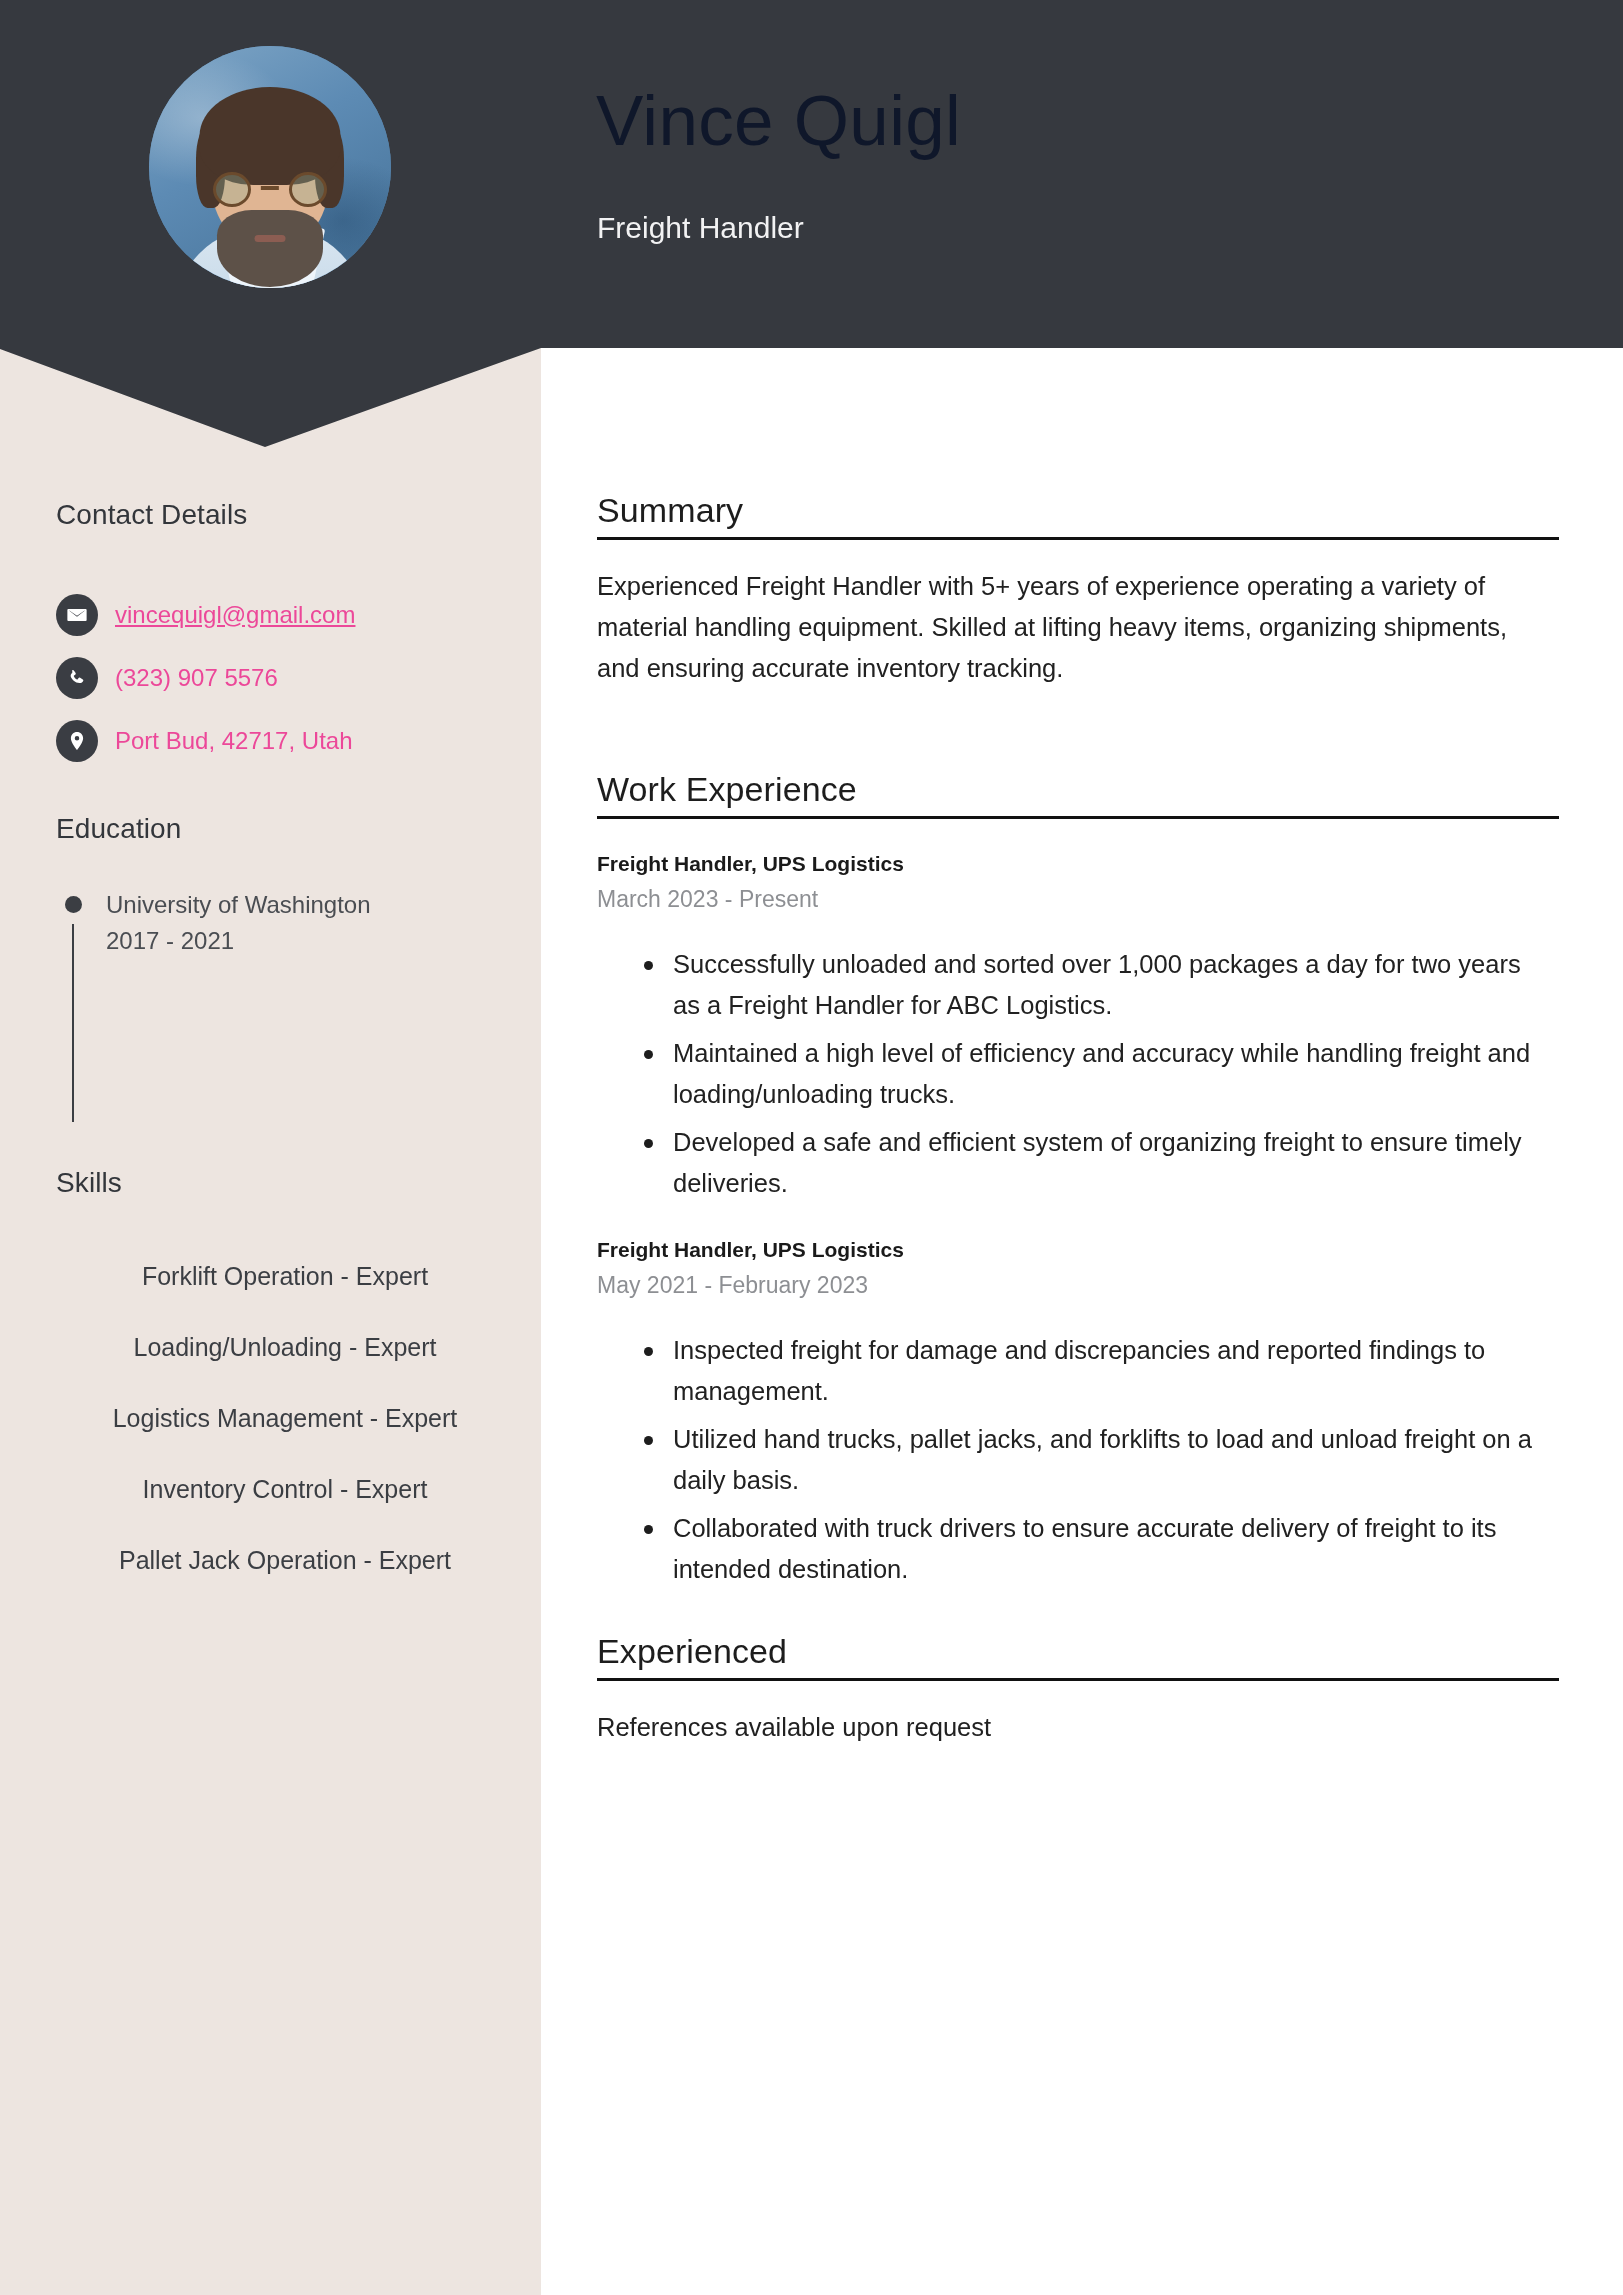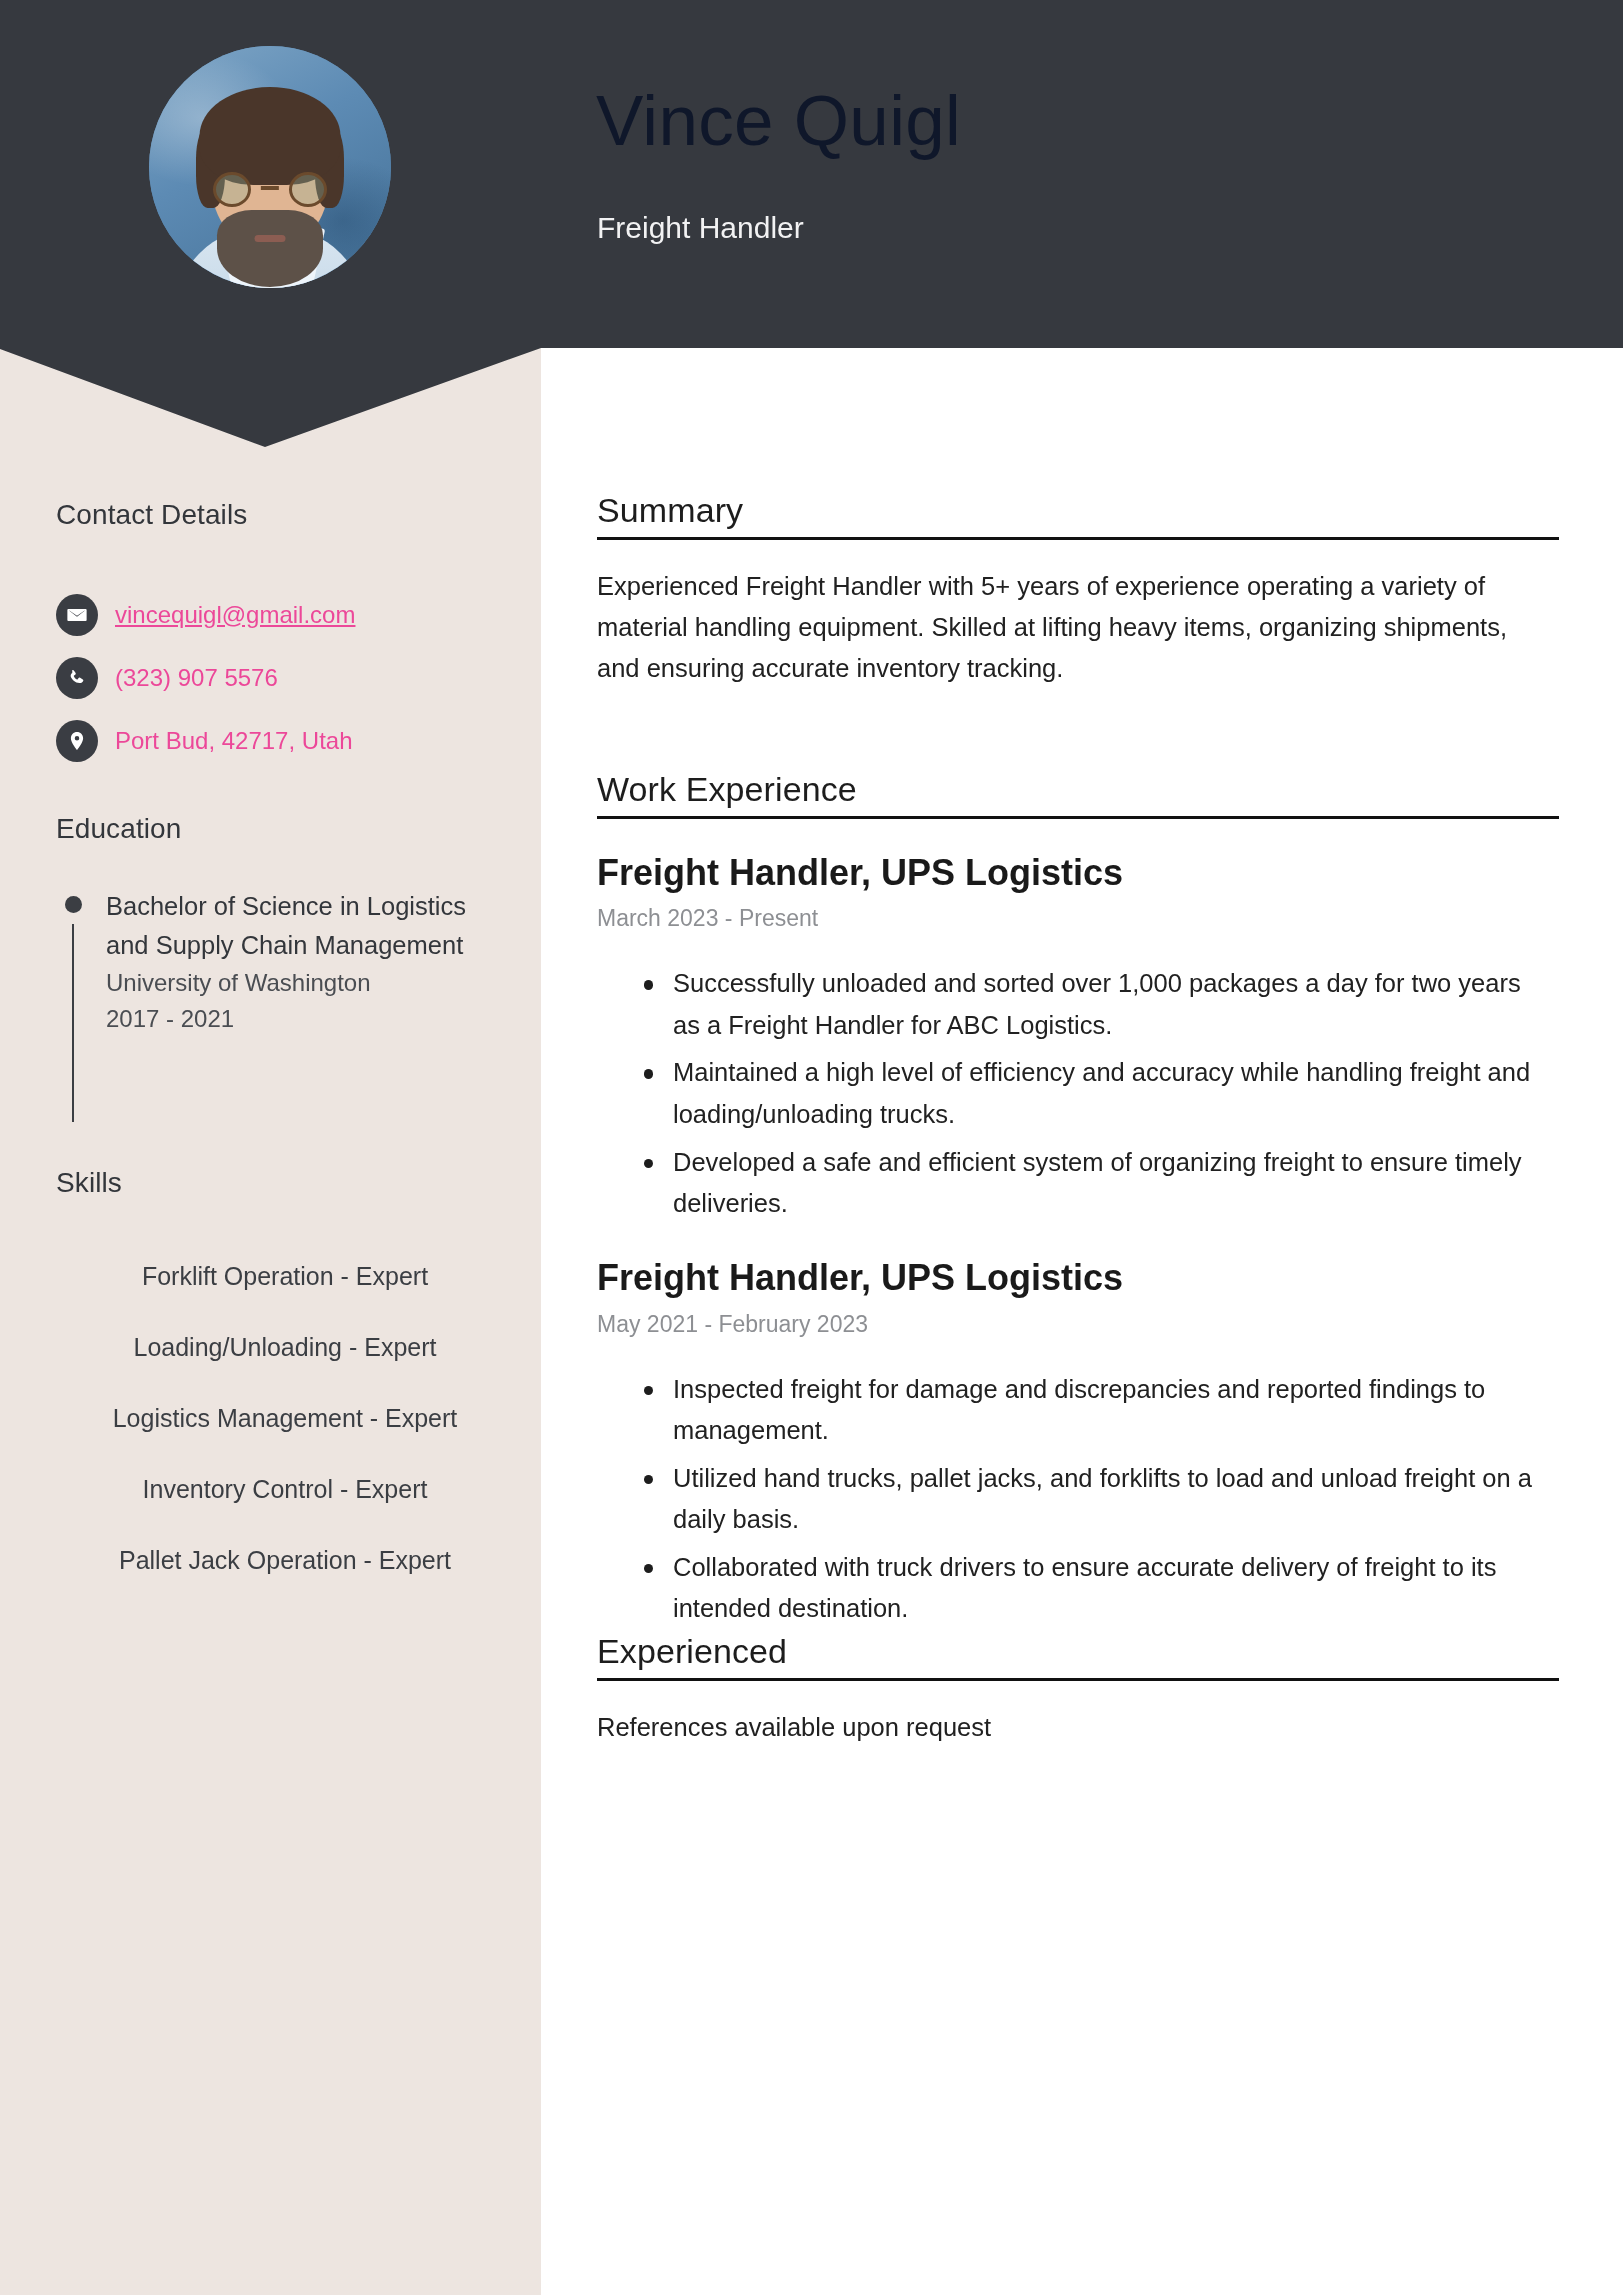--- a/index.html
+++ b/index.html
@@ -259,21 +259,21 @@
   .body-text {
     font-size:25.5px;
     color:#212121;
     line-height:1.62;
     margin-top:26px;
     width:936px;
   }
 
   .job { margin-top:31px; }
   .job-head {
-    font-size:36px;
+    font-size:21px;
     font-weight:700;
     color:#1a1a1a;
     line-height:1.3;
   }
   .job-dates {
     font-size:23px;
     color:#8d8f93;
     margin-top:7.9px;
     line-height:1.3;
   }
@@ -362,21 +362,20 @@
       </div>
 
     </div>
 
     <div class="side-h education">Education</div>
 
     <div class="edu-block">
       <div class="edu-row">
         <span class="edu-dot"></span>
         <span class="edu-line"></span>
-        <div class="edu-degree">Bachelor of Science in Logistics and Supply Chain Management</div>
         <div class="edu-school">University of Washington</div>
         <div class="edu-years">2017 - 2021</div>
       </div>
     </div>
 
     <div class="side-h skills">Skills</div>
 
     <div class="skills-list">
       <div class="skill-item">Forklift Operation - Expert</div>
       <div class="skill-item">Loading/Unloading - Expert</div>

